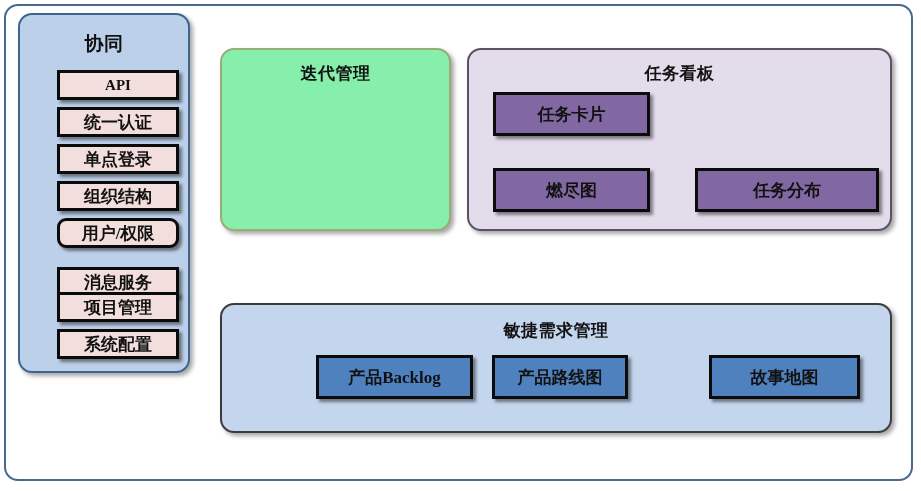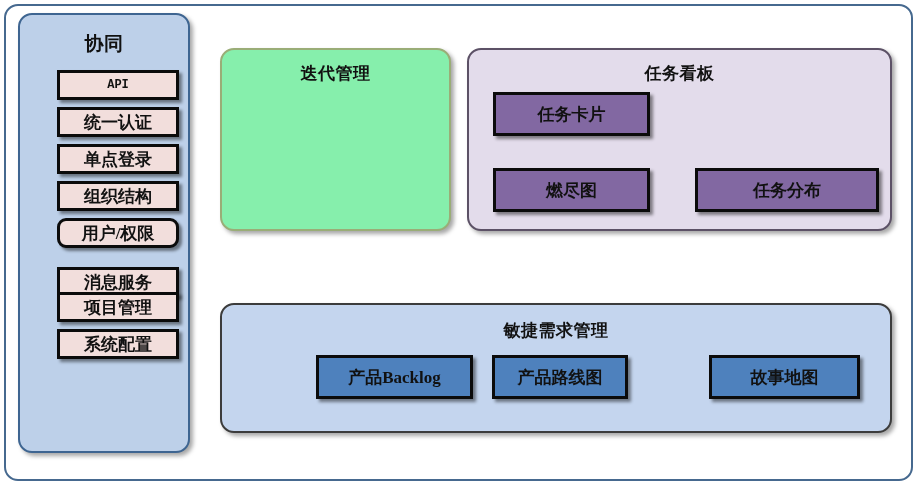--- a/index.html
+++ b/index.html
@@ -33,21 +33,21 @@
     position:absolute;left:0;right:0;
     text-align:center;
     font-weight:bold;
     color:#111111;
     font-size:17px;
     letter-spacing:0.5px;
   }
 
   
   .panel-sidebar{
-    left:18px;top:13px;width:172px;height:440px;
+    left:18px;top:13px;width:172px;height:360px;
     background:#bdd0e9;border-color:#3e6591;
   }
   .panel-sidebar .panel-title{top:16px;font-size:19px;}
 
   
   .panel-iteration{
     left:220px;top:48px;width:231px;height:183px;
     background:#86efac;border-color:#9aad77;
   }
   .panel-iteration .panel-title{top:12px;}
@@ -74,22 +74,22 @@
     display:flex;align-items:center;justify-content:center;
     color:#111111;
     font-family:"Liberation Serif","DejaVu Serif",serif;
     font-size:17px;
     font-weight:bold;
     white-space:nowrap;
   }
   .box-api{
     background:#f2dedc;
     left:37px;width:122px;height:30px;
-    font-family:Liberation Mono, monospace;
-    font-size:12px;
+    font-family:Liberation Serif, serif;
+    font-size:15px;
   }
   .box-sidebar{
     background:#f2dedc;
     left:37px;width:122px;height:30px;
   }
   .box-green{
     background:#a0bf62;
     left:252px;width:151px;height:44px;
   }
   .box-purple{

